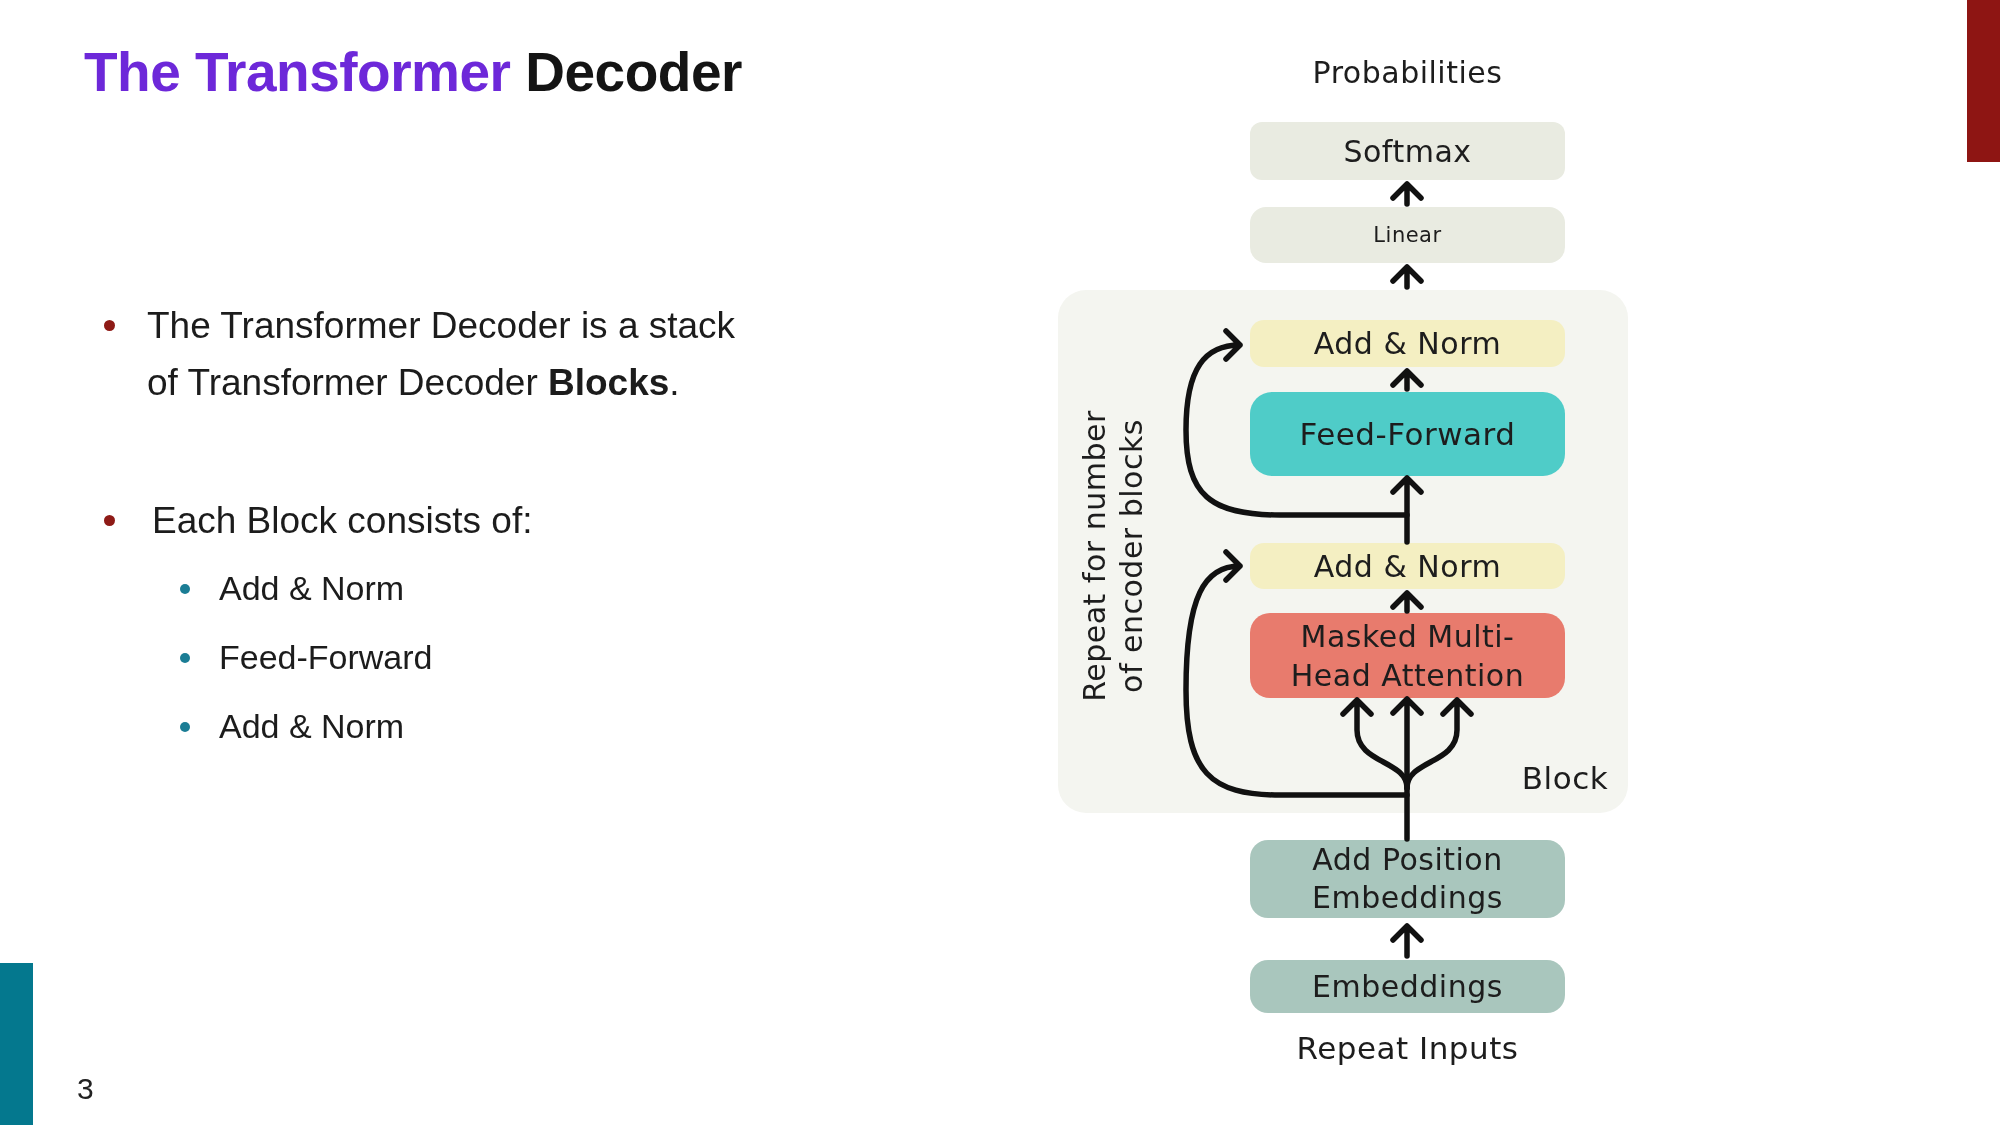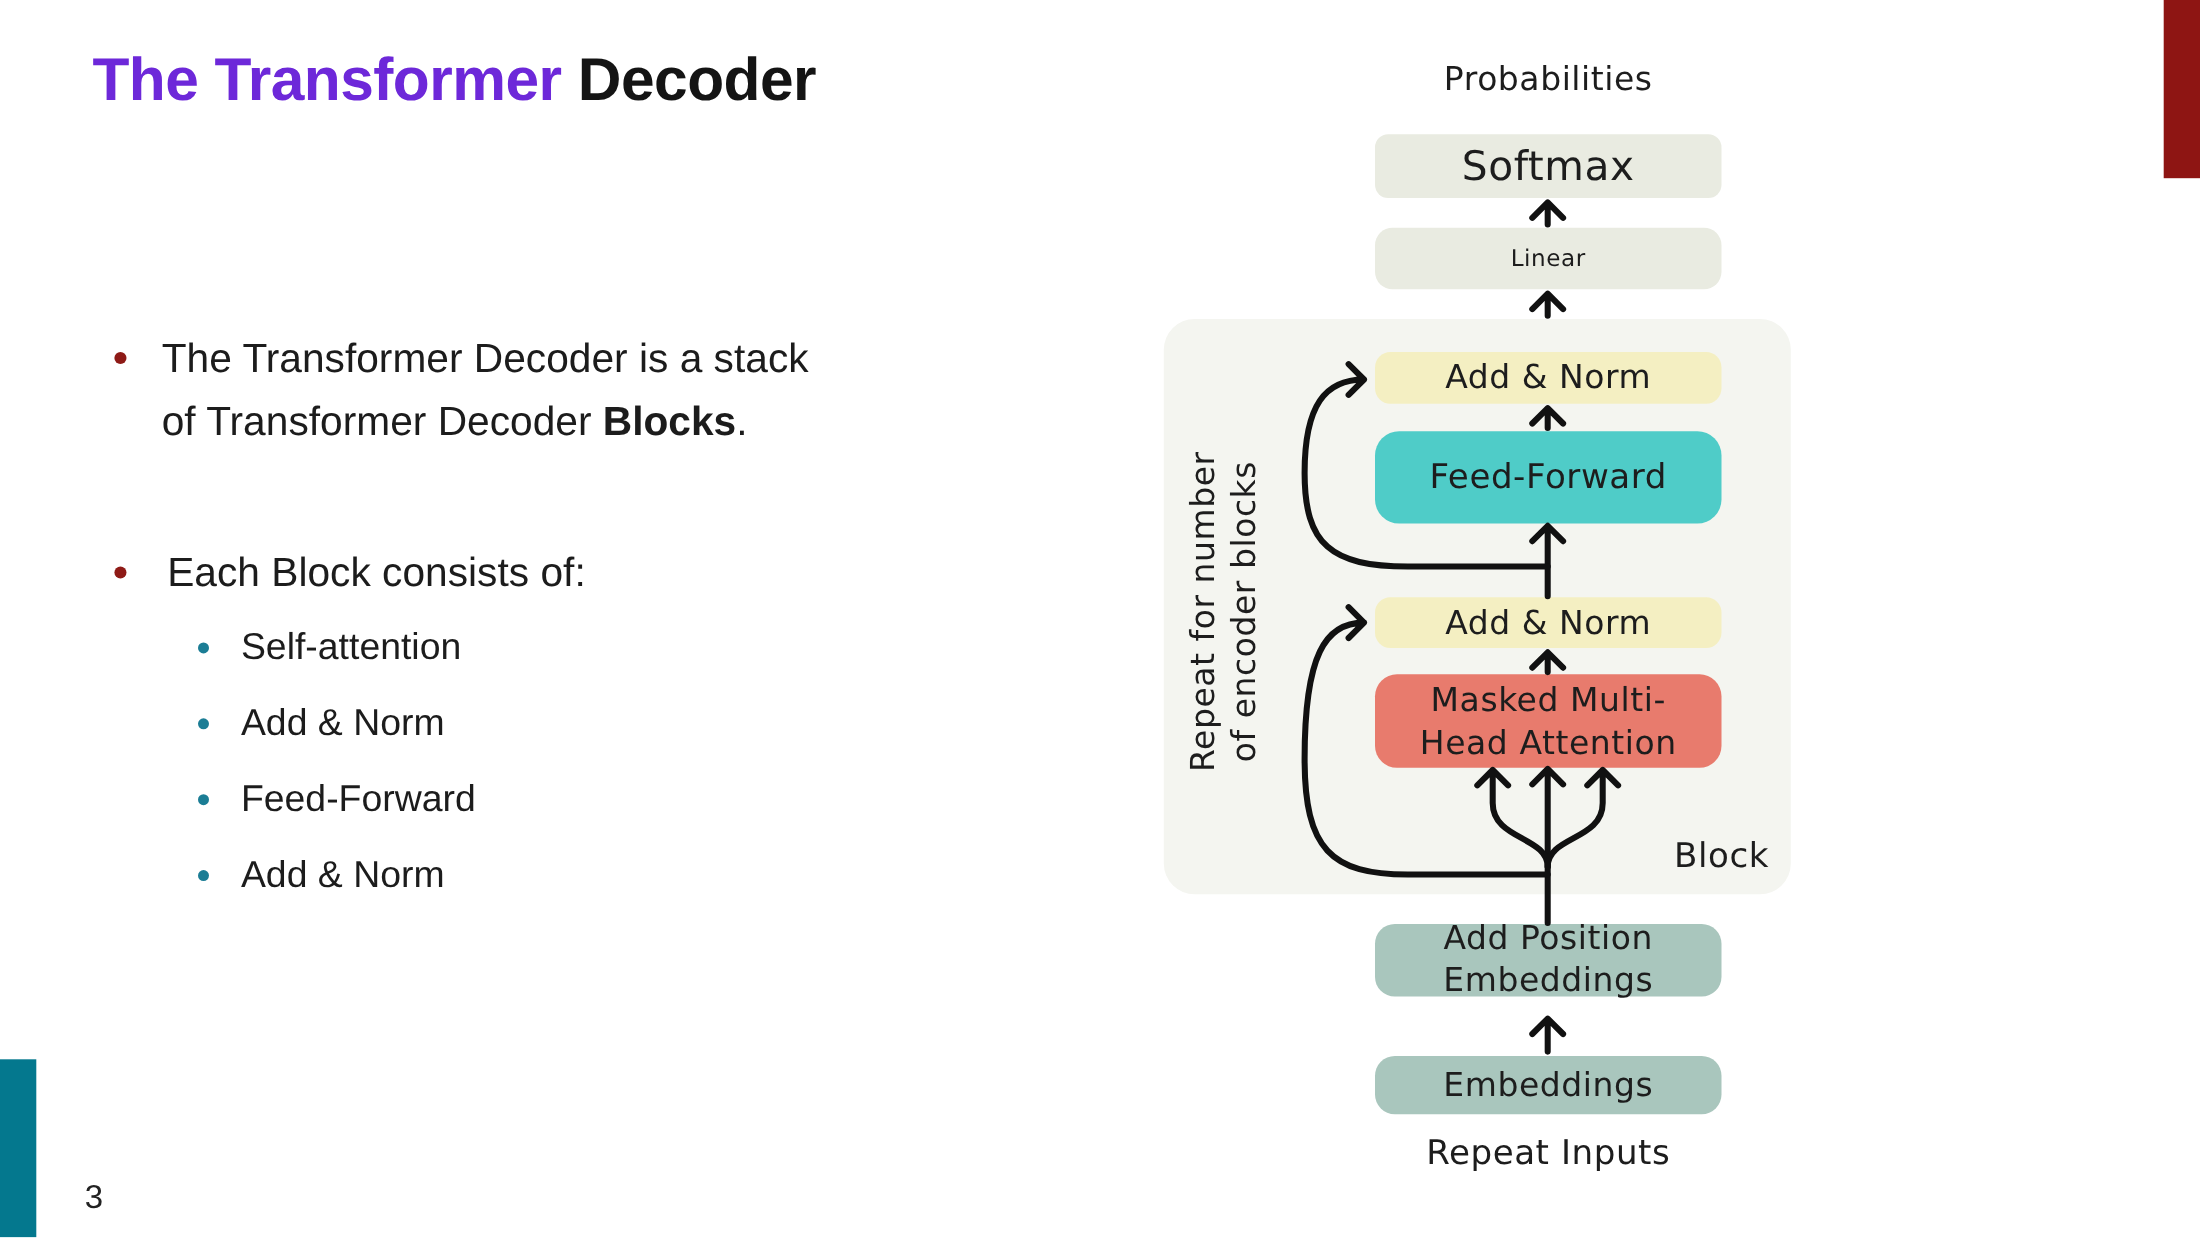--- a/index.html
+++ b/index.html
@@ -41,27 +41,27 @@
   .rotated-note{
     position:absolute;left:883px;top:519px;width:460px;height:74px;
     transform:rotate(-90deg);text-align:center;
     font-size:30px;line-height:37px;white-space:nowrap;
   }
   .dbox{
     position:absolute;left:1250px;width:315px;
     display:flex;flex-direction:column;align-items:center;justify-content:center;
     text-align:center;
   }
-  .box-softmax   {top:122px;height:58px;background:#e9ebe1;border-radius:12px;font-size:37px;}
+  .box-softmax   {top:122px;height:58px;background:#e9ebe1;border-radius:12px;font-size:30px;}
   .box-linear    {top:207px;height:56px;background:#e9ebe1;border-radius:16px;font-size:21px;}
   .box-addnorm1  {top:320px;height:47px;background:#f4efc2;border-radius:14px;font-size:30px;}
   .box-ff        {top:392px;height:84px;background:#4fccc8;border-radius:22px;font-size:31px;}
   .box-addnorm2  {top:543px;height:46px;background:#f4efc2;border-radius:14px;font-size:30px;}
   .box-masked    {top:613px;height:85px;background:#e87b6d;border-radius:20px;font-size:30px;line-height:39px;}
-  .box-addpos    {top:840px;height:66px;background:#a9c6bd;border-radius:18px;font-size:30px;line-height:38px;}
+  .box-addpos    {top:840px;height:78px;background:#a9c6bd;border-radius:18px;font-size:30px;line-height:38px;}
   .box-embed     {top:960px;height:53px;background:#a9c6bd;border-radius:18px;font-size:30px;}
   .connectors{position:absolute;left:0;top:0;width:2000px;height:1125px;pointer-events:none;}
 </style>
 </head>
 <body>
 
 <div class="slide">
 
   <div class="bar-top-right"></div>
   <div class="bar-bottom-left"></div>
@@ -71,24 +71,20 @@
   <span class="bullet-dot dot-b1"></span>
   <div class="b1-text">
     <div>The Transformer Decoder is a stack</div>
     <div><span>of Transformer Decoder </span><b>Blocks</b><span>.</span></div>
   </div>
 
   <span class="bullet-dot dot-b2"></span>
   <div class="b2-text">Each Block consists of:</div>
 
   <ul class="sub-list">
-    <li>
-        <span class="sub-dot"></span>
-        <span class="sub-label">Self-attention</span>
-      </li>
     <li>
         <span class="sub-dot"></span>
         <span class="sub-label">Add &amp; Norm</span>
       </li>
     <li>
         <span class="sub-dot"></span>
         <span class="sub-label">Feed-Forward</span>
       </li>
     <li>
         <span class="sub-dot"></span>

